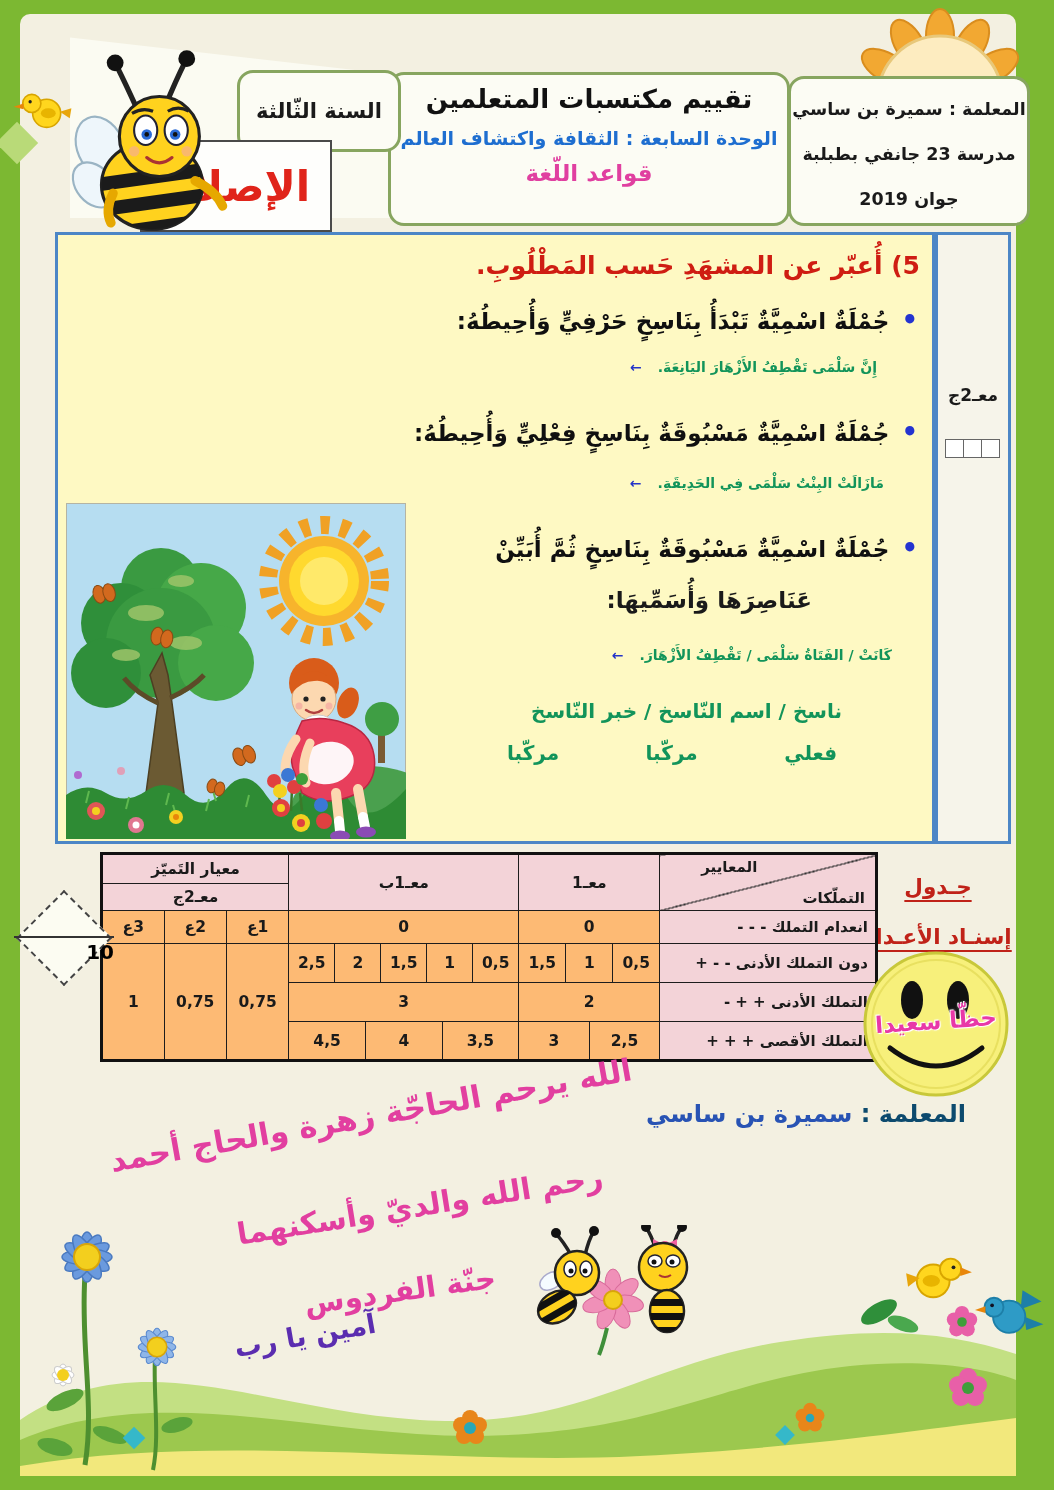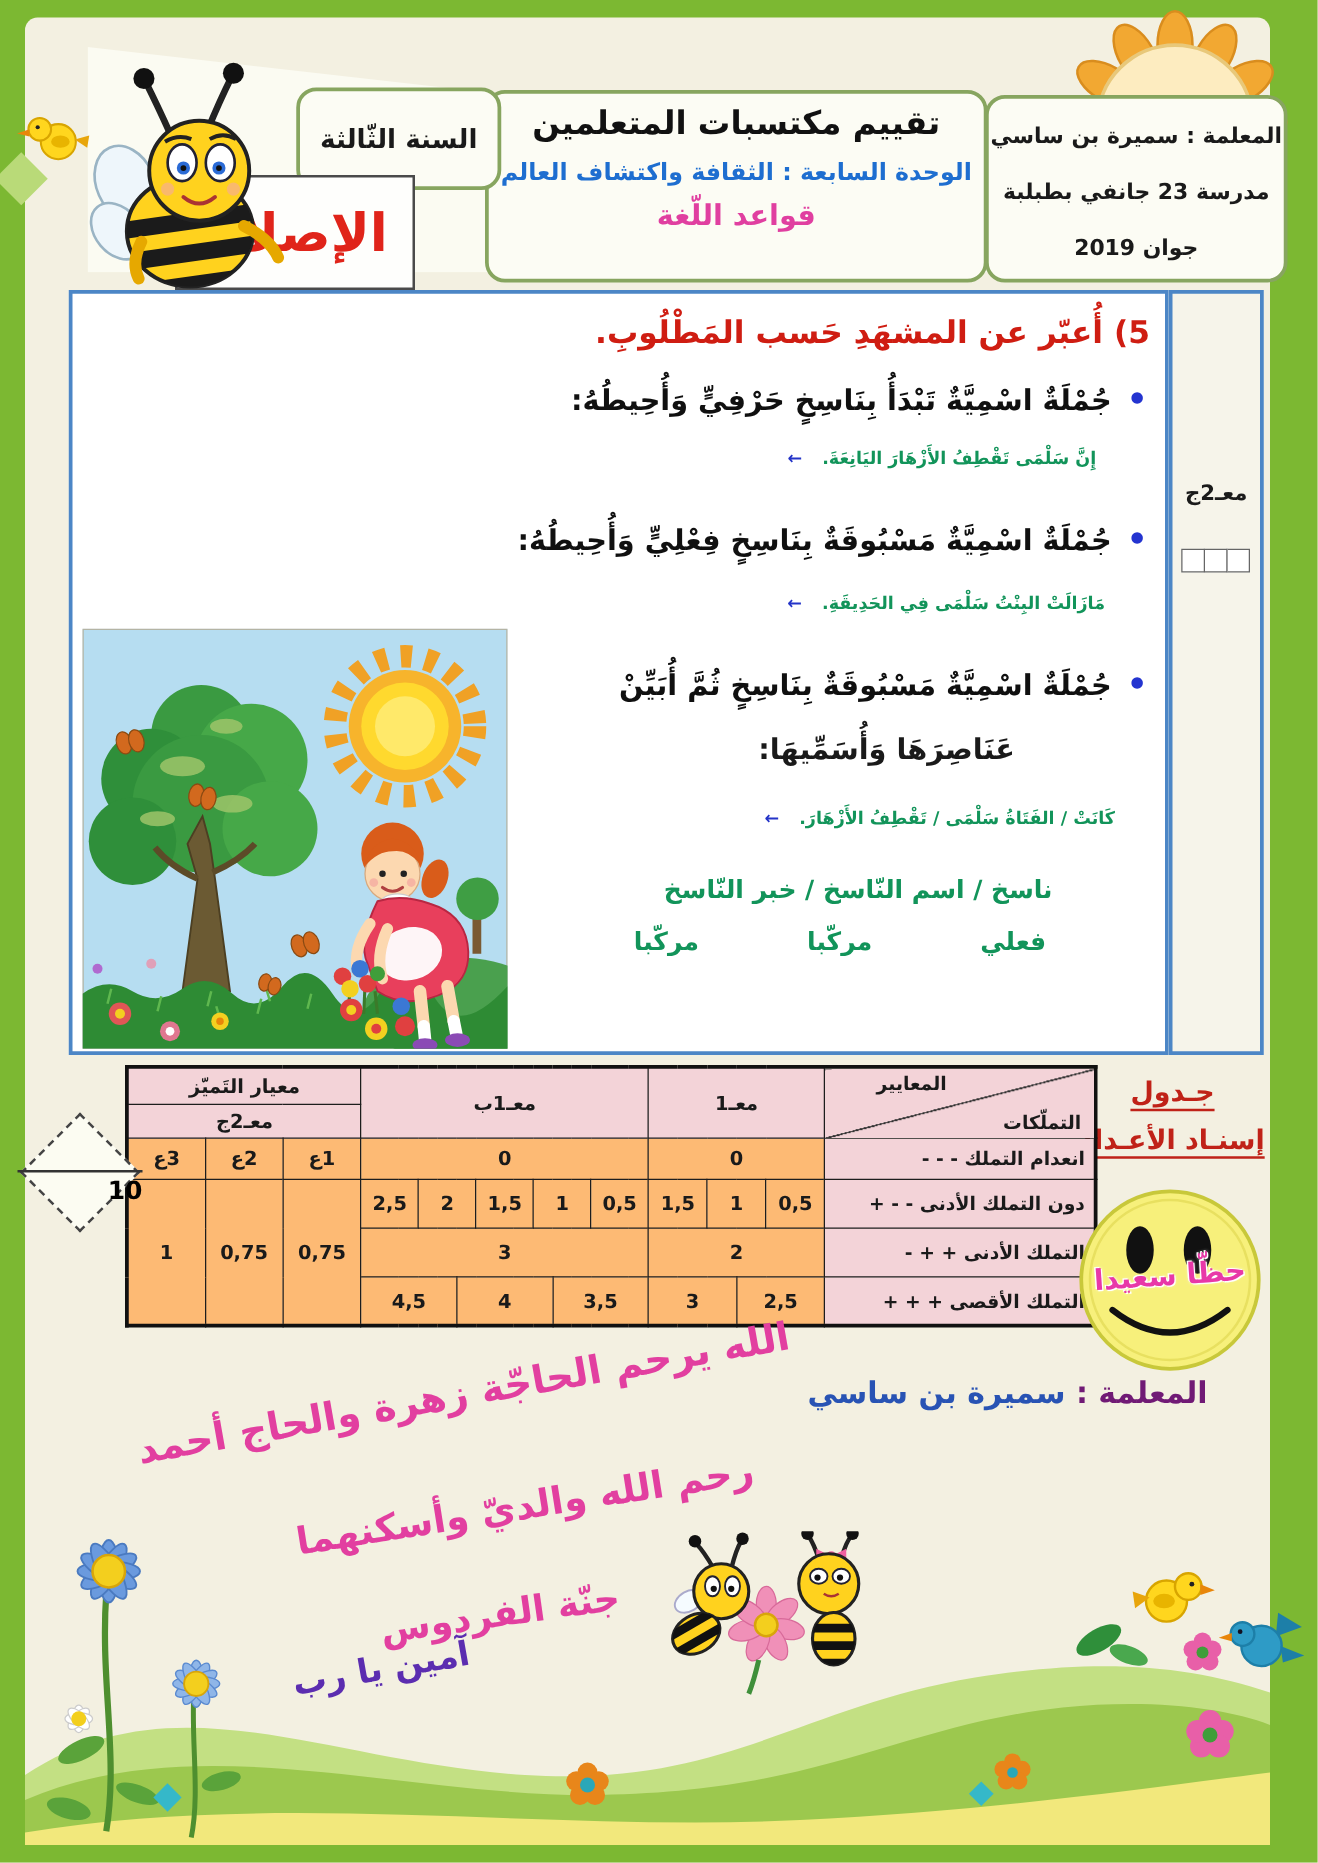--- a/index.html
+++ b/index.html
@@ -22,39 +22,39 @@
   .title-box { left:388px; top:72px; width:402px; height:154px; text-align:center; padding-top:9px; }
   .main-title { font-size:26px; color:#111; }
   .unit-title { font-size:19px; color:#1e6ed0; margin-top:13px; }
   .subject-title { font-size:23px; color:#e03fa0; margin-top:11px; }
   .grade-box { left:226px; top:70px; width:164px; height:82px; display:flex; align-items:center; justify-content:center; font-size:21px;margin-left:11px; }
   .sign-box { left:140px; top:140px; width:192px; height:92px; background:#fefefc; border:2px solid #4a4a4a;
               display:flex; align-items:center; justify-content:center; z-index:6; }
   .sign-box span { color:#e0241a; font-size:42px; }
 
   
-  .main-box { left:55px; top:232px; width:880px; height:612px; background:#ffffff; border:3px solid #4c86c6; z-index:4; }
+  .main-box { left:55px; top:232px; width:880px; height:612px; background:#fef9c3; border:3px solid #4c86c6; z-index:4; }
   .m2-strip { left:935px; top:232px; width:76px; height:612px; background:#f6f4ea; border:3px solid #4c86c6; z-index:4; text-align:center; }
   .m2-strip .lbl { margin-top:150px; font-size:17px; }
   .m2-boxes { margin-top:34px; display:flex; justify-content:center; }
   .score-box { width:19px; height:19px; border:1px solid #666; background:#fff; margin-left:-1px; }
 
   .q-line  { right:12px; top:16px; color:#cf1d12; font-size:25px; white-space:nowrap; }
   .b-line  { right:14px; color:#101010; font-size:23px; white-space:nowrap; }
   .b-line::before { content:"•"; color:#2434d0; margin-left:12px; font-size:26px; }
   .a-line  { color:#12945a; font-size:14px; white-space:nowrap; }
   .a-line::after { content:"←"; color:#2434c8; margin-right:16px; }
   .sub-line { color:#12945a; font-size:20px; white-space:nowrap; }
 
   .analysis2 { display:flex; justify-content:space-between; width:330px; }
   .analysis2 span { color:#12945a; font-size:20px; }
 
   
   .grading-title { left:856px; top:856px; width:164px; z-index:5; text-align:center; color:#c02218; font-size:21.5px; line-height:1.75; }
-  .grading-title div { text-decoration:underline; text-underline-offset:6px; }
+  .grading-title div { text-decoration:underline; text-underline-offset:6px;margin-top:12px; }
 
   .tbl-wrap { left:100px; top:852px; width:778px; z-index:5; }
   table { width:778px; border-collapse:collapse; table-layout:fixed; direction:rtl; }
   td { border:1.5px solid #1d1d1d; text-align:center; vertical-align:middle; font-size:15.5px; padding:1px; background:#fdba74; }
   table { border:3px solid #111; }
   td.pink { background:#f3d3d8; }
   td.crit { background:#f3d3d8; text-align:right; padding-right:7px; font-size:15px; white-space:nowrap; }
   td.corner { position:relative; background-color:#f3d3d8;
     background-image:linear-gradient(to bottom right, transparent 49.5%, #333 49.5%, #333 50.7%, transparent 50.7%); }
   .corner-top { position:absolute; top:3px; left:10px; font-size:15px;margin-left:31px; }
@@ -63,21 +63,21 @@
   .score-diamond { left:14px; top:886px; width:100px; height:104px; z-index:5; }
   .score-diamond .dia { position:absolute; left:16px; top:18px; width:68px; height:68px; background:#fcfcf2;
       border:2px dashed #444; transform:rotate(45deg); }
   .score-diamond .line { position:absolute; left:0; top:50px; width:100px; height:2px; background:#333; }
   .score-diamond .num { position:absolute; left:0; top:54px; width:100px; font-size:20px; color:#000000; }
 
   .smiley-text { left:858px; top:1008px; width:156px; z-index:6; text-align:center; color:#e838a8; font-size:23px;
       transform:rotate(-4deg); text-shadow:0 0 3px #fff, 1px 1px 0 #fff, -1px -1px 0 #fff; }
 
   .footer-teacher { left:600px; top:1100px; width:412px; z-index:5; text-align:center; font-size:24px; white-space:nowrap; }
-  .footer-teacher .lab { color:#701a75; }
+  .footer-teacher .lab { color:#0c4a6e; }
   .footer-teacher .nam { color:#2853b4; }
 
   .prayer { z-index:6; color:#e23fa0; white-space:nowrap; text-align:center; }
   .p1 { left:165px; top:1092px; width:470px; font-size:31px; transform:rotate(-10deg); }
   .p2 { left:225px; top:1188px; width:390px; font-size:30px; transform:rotate(-9deg); }
   .p3 { left:285px; top:1274px; width:230px; font-size:29px; transform:rotate(-8deg); }
   .p4 { left:185px; top:1320px; width:240px; font-size:27px; transform:rotate(-10deg); color:#5b2db0; }
 
   .dia-sparkle { background:#35b8c9; transform:rotate(45deg); z-index:5; }
   .green-dia { left:2px; top:128px; width:30px; height:30px; background:#b9da78; transform:rotate(45deg); z-index:3; }

